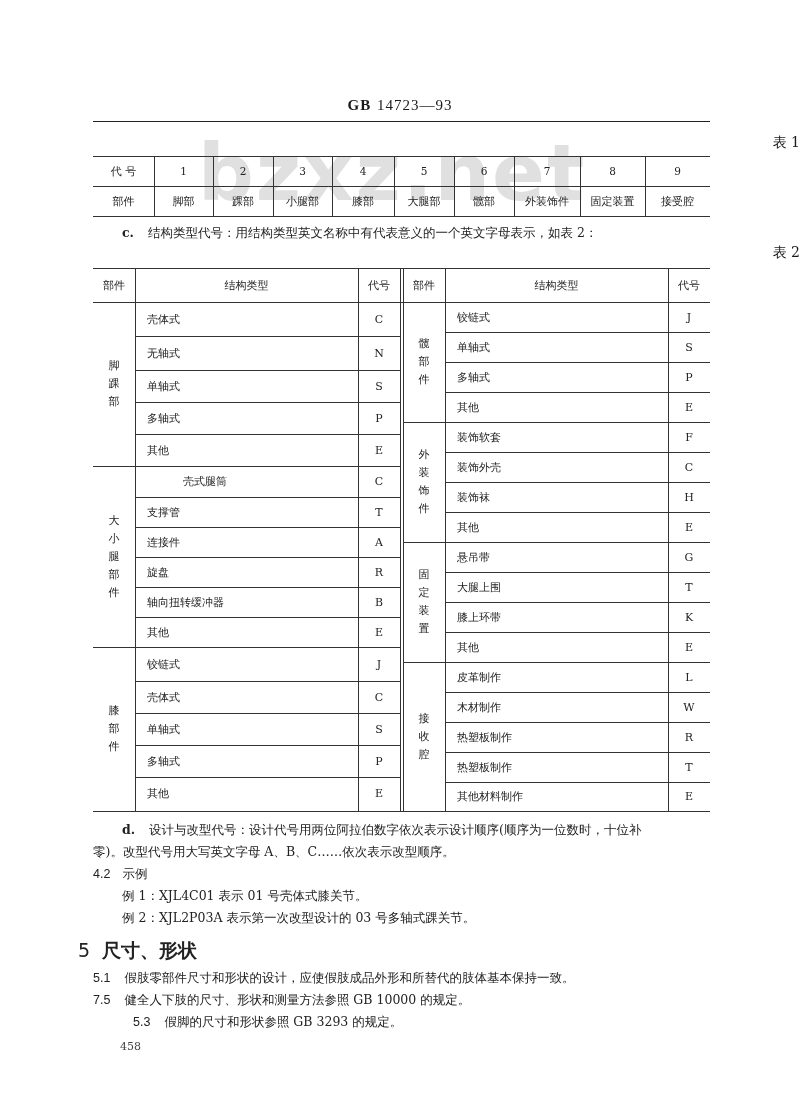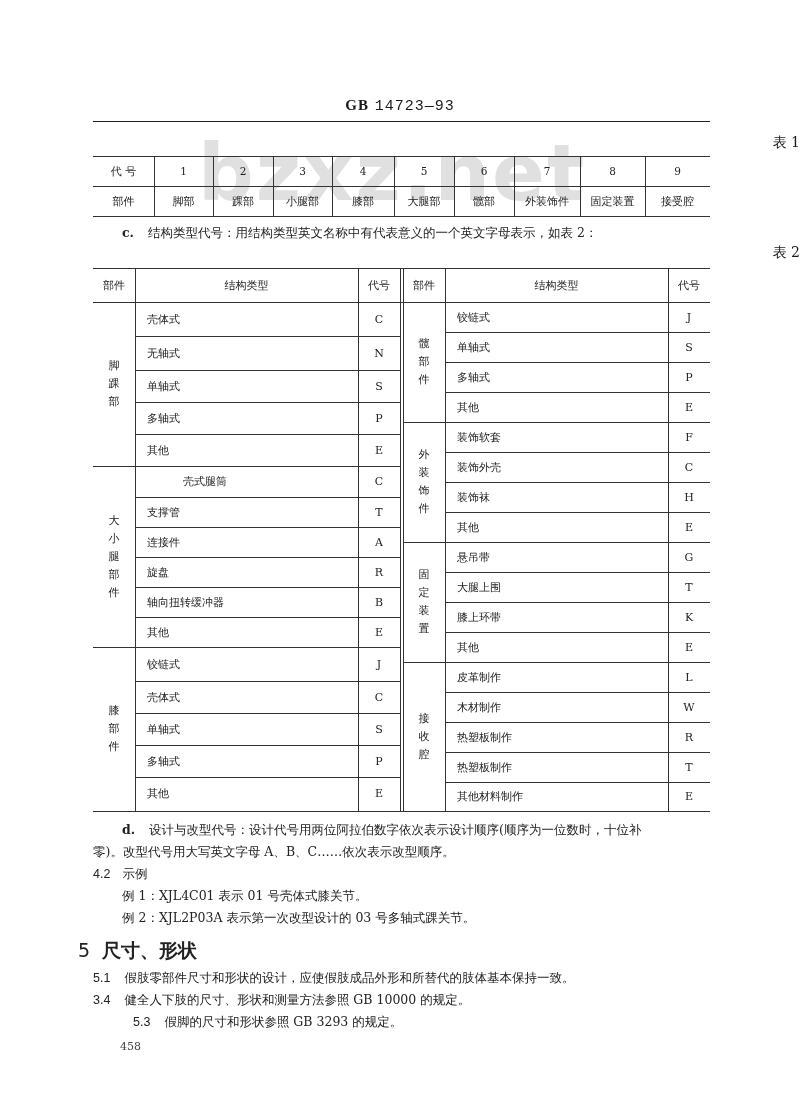--- a/index.html
+++ b/index.html
@@ -1,21 +1,21 @@
 <!DOCTYPE html>
 <html><head>
 <meta charset="utf-8">
 <style>
   html, body { margin:0; padding:0; }
   body { width:800px; height:1103px; background:#ffffff; position:relative; overflow:hidden;
          font-family:"DejaVu Serif","Liberation Serif",serif; color:#1a1a1a; }
   .abs { position:absolute; }
   .hdr { left:0; width:800px; top:96px; text-align:center; font-size:15px; letter-spacing:1px; }
   .hdr b { font-family:"Liberation Serif",serif; font-weight:bold; }
-  .hdr span.num { font-family:Liberation Mono, monospace; font-size:15px; }
+  .hdr span.num { font-family:Liberation Serif, serif; font-size:15px; }
   .hrule { height:0; border-top:1.5px solid #222; }
   .hl { height:0; border-top:1px solid #333; }
   .vl { width:0; border-left:1px solid #333; }
   .caption { font-size:14px; text-align:right; }
   .cell { position:absolute; display:flex; align-items:center; justify-content:center;
           font-size:11px; color:#222; }
   .cellL { position:absolute; display:flex; align-items:center; justify-content:flex-start;
            font-size:11px; color:#222; padding-left:12px; box-sizing:border-box; }
   .vtext { position:absolute; display:flex; flex-direction:column; align-items:center; justify-content:center;
            font-size:11px; line-height:18px; color:#222; }
@@ -248,20 +248,20 @@
   <div class="para" style="left:122px; top:888px;">例 1：XJL4C01 表示 01 号壳体式膝关节。</div>
   <div class="para" style="left:122px; top:910px;">例 2：XJL2P03A 表示第一次改型设计的 03 号多轴式踝关节。</div>
 
   <div class="para secttl" style="left:78px; top:938px; font-size:19px;">
     <span style="font-weight:normal; margin-right:12px;">5</span><span>尺寸、形状</span>
   </div>
   <div class="para" style="left:93px; top:970px;">
     <span style="font-family:'Liberation Sans',sans-serif; margin-right:14px;">5.1</span><span>假肢零部件尺寸和形状的设计，应使假肢成品外形和所替代的肢体基本保持一致。</span>
   </div>
   <div class="para" style="left:93px; top:992px;">
-    <span style="font-family:'Liberation Sans',sans-serif; margin-right:14px;">3.4</span><span>健全人下肢的尺寸、形状和测量方法参照 GB 10000 的规定。</span>
+    <span style="font-family:'Liberation Sans',sans-serif; margin-right:14px;">7.5</span><span>健全人下肢的尺寸、形状和测量方法参照 GB 10000 的规定。</span>
   </div>
   <div class="para" style="left:93px; top:1014px;">
     <span style="font-family:'Liberation Sans',sans-serif; margin-right:14px;margin-left:40px;">5.3</span><span>假脚的尺寸和形状参照 GB 3293 的规定。</span>
   </div>
 
   <div class="abs pageno" style="left:120px; top:1040px;">458</div>
 </div>
 
 </body></html>

